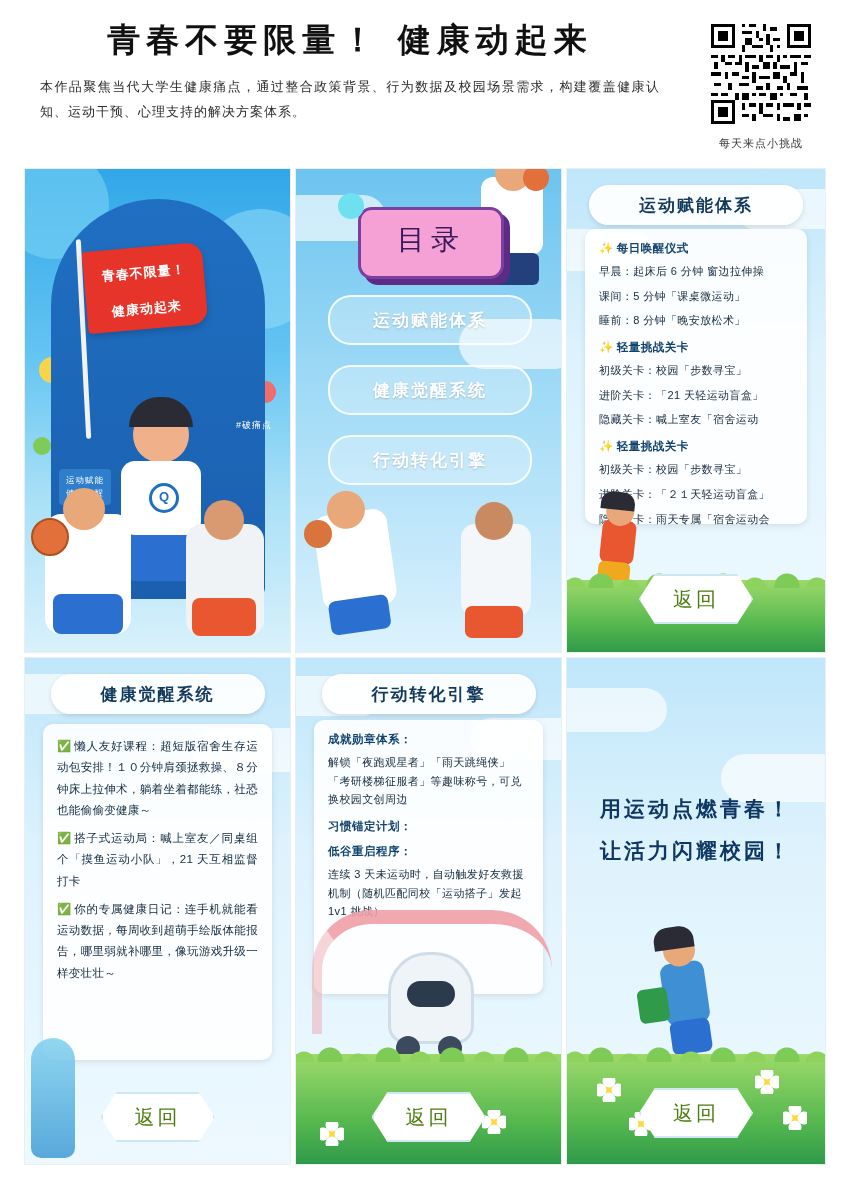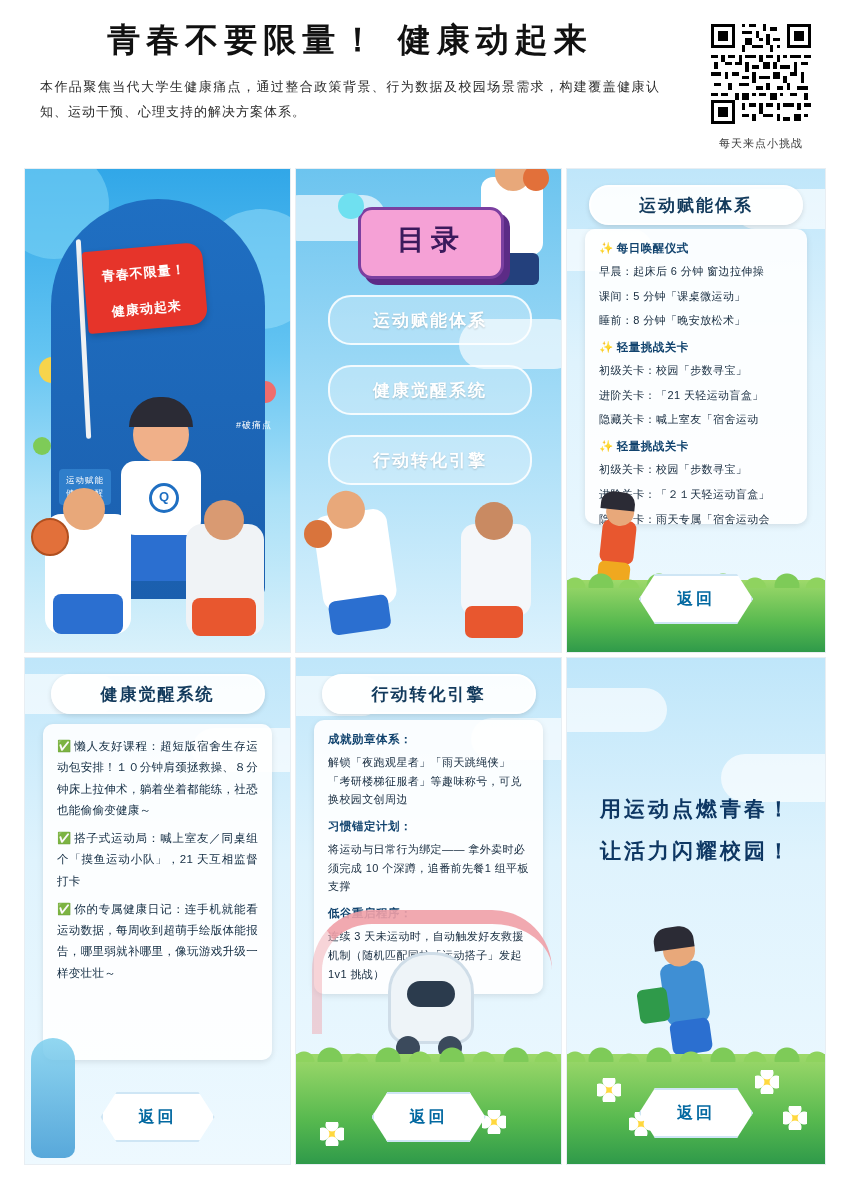--- a/index.html
+++ b/index.html
@@ -106,21 +106,21 @@
   .blob{position:absolute;border-radius:50%;}
 
   
   .toc-badge{
     position:absolute;left:62px;top:38px;width:140px;height:66px;
     background:#f5a1d6;border:3px solid #7b3fa0;border-radius:14px;
     box-shadow:6px 6px 0 #5c2b86;
   }
   .toc-badge span{
     display:block;text-align:center;line-height:60px;
-    font-size:28px;font-weight:bold;color:#3b1a5c;letter-spacing:6px;
+    font-size:28px;font-weight:normal;color:#3b1a5c;letter-spacing:6px;
   }
   .toc-item{
     position:absolute;left:32px;width:200px;height:46px;
     background:rgba(255,255,255,.28);
     border:2px solid rgba(255,255,255,.85);
     border-radius:23px;
     color:#ffffff;font-size:17px;font-weight:bold;letter-spacing:2px;
     display:flex;align-items:center;justify-content:center;
     text-shadow:0 1px 2px rgba(0,0,0,.18);
   }
@@ -148,21 +148,21 @@
   .blk p{margin:0 0 6px 0;font-size:11px;line-height:1.7;color:#14293d;letter-spacing:.4px;}
   .body-text p{margin:0 0 7px 0;font-size:11.5px;line-height:1.85;color:#102a40;text-align:justify;letter-spacing:.3px;}
   .check{color:#1fa35c;font-weight:bold;margin-right:2px;}
 
   
   .return-btn{
     position:absolute;left:50%;transform:translateX(-50%) ;
     width:110px;height:46px;
     background:#ffffff;border:2px solid #cfe6f5;
     display:flex;align-items:center;justify-content:center;
-    font-size:16px;font-weight:bold;color:#0369a1;letter-spacing:3px;
+    font-size:20px;font-weight:normal;color:#4d7c0f;letter-spacing:3px;
     clip-path:polygon(14% 0%,86% 0%,100% 50%,86% 100%,14% 100%,0% 50%);
     box-shadow:0 2px 5px rgba(0,0,0,.14);
   }
 
   
   .slogan{
     position:absolute;left:0;right:0;top:130px;text-align:center;
     font-family:"DejaVu Sans","Liberation Sans",sans-serif;
     font-weight:bold;font-size:21px;color:#0e3763;line-height:2.0;letter-spacing:3px;
   }
@@ -437,21 +437,20 @@
 
       <div class="panel-title">行动转化引擎</div>
 
       <div class="card" style="top:62px;height:250px;">
         <div class="blk">
           <div class="blk-head">成就勋章体系：</div>
           <p>解锁「夜跑观星者」「雨天跳绳侠」「考研楼梯征服者」等趣味称号，可兑换校园文创周边</p>
         </div>
         <div class="blk">
           <div class="blk-head">习惯锚定计划：</div>
-          <p>将运动与日常行为绑定—— 拿外卖时必须完成 10 个深蹲，追番前先餐1 组平板支撑</p>
         </div>
         <div class="blk">
           <div class="blk-head">低谷重启程序：</div>
           <p>连续 3 天未运动时，自动触发好友救援机制（随机匹配同校「运动搭子」发起 1v1 挑战）</p>
         </div>
       </div>
 
       <div class="ramp"></div>
       <div class="robot"></div>
       <div class="ball" style="left:100px;bottom:104px;width:24px;height:24px;background:#3b4a5c;"></div>

